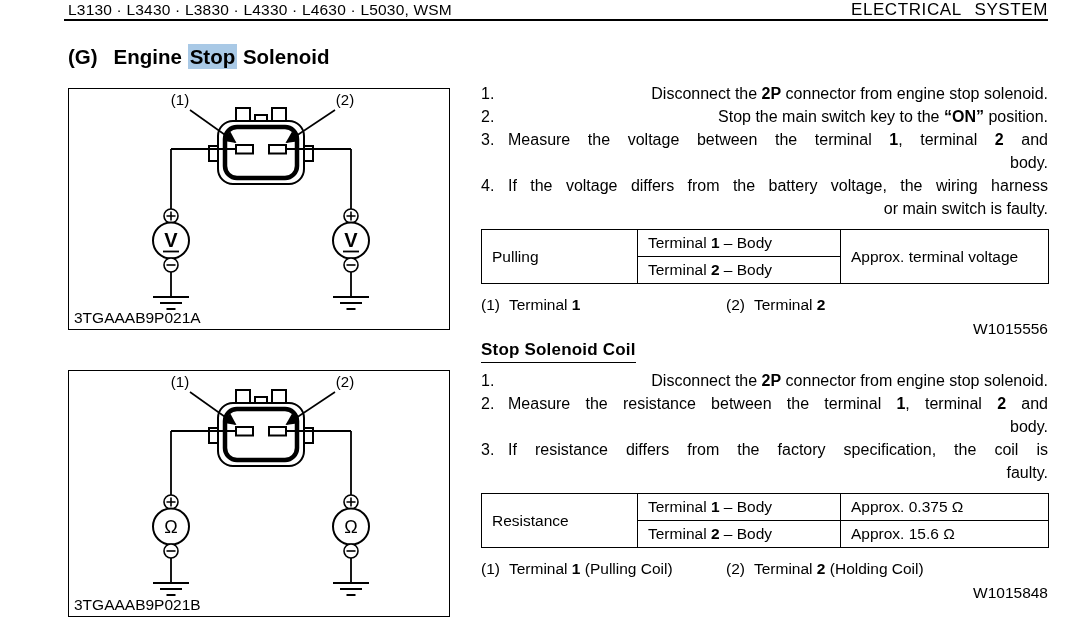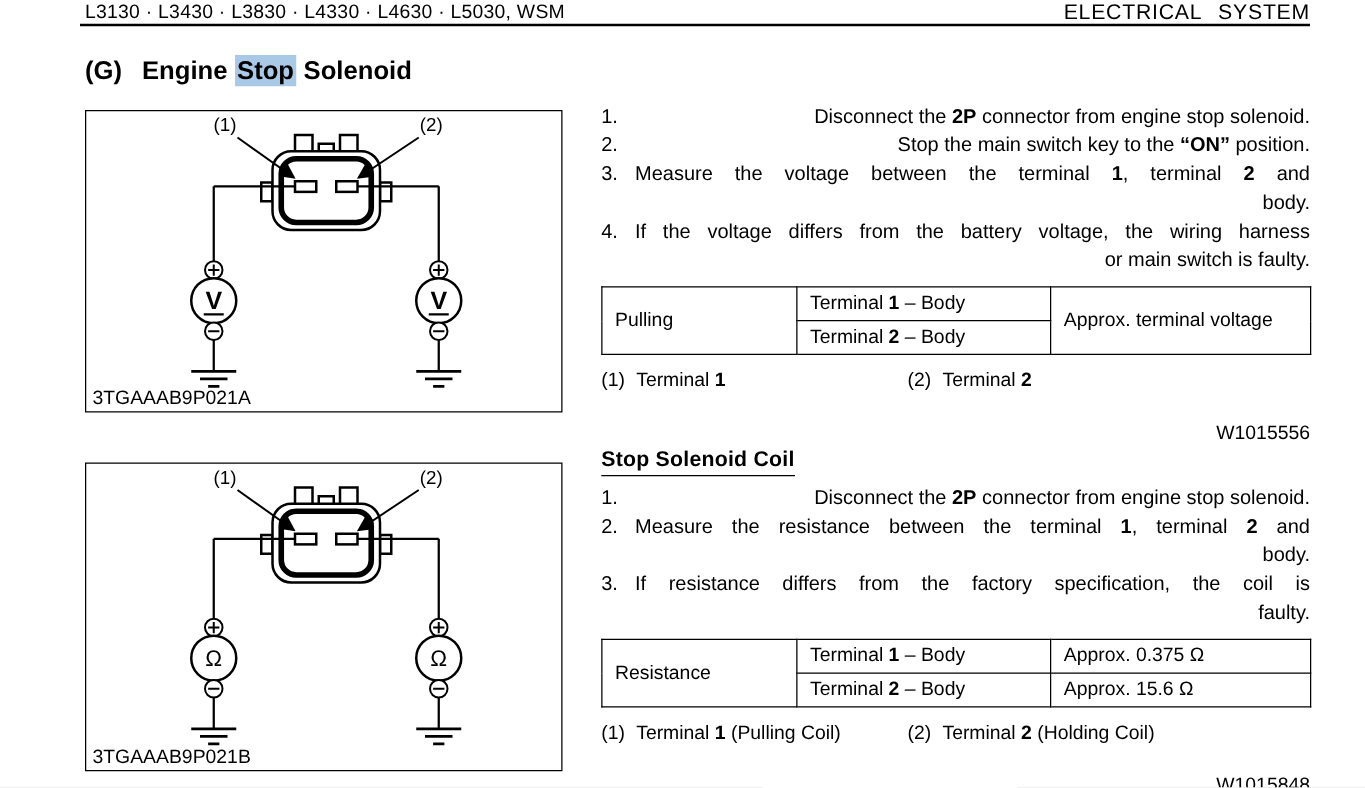--- a/index.html
+++ b/index.html
@@ -44,21 +44,21 @@
   table.spec { border-collapse:collapse; width:567px; table-layout:fixed; }
   table.spec td {
     border:1.5px solid #000; height:26px; vertical-align:middle;
     font-size:15.5px; padding:0 4px 0 10px;
   }
   
   .legend { display:flex; margin-top:12px; font-size:15.5px; }
   .leg-item { display:flex; }
   .leg-item.first { width:245px; flex:none; }
   .leg-num { margin-right:9px; }
-  .ref { text-align:right; font-size:15.5px; margin-top:24px; }
+  .ref { text-align:right; font-size:15.5px; margin-top:6px; }
   .sec-2 { margin-top:2px; }
   b { font-weight:bold; }
 </style>
 </head>
 <body>
 
 <div class="page">
 
   <div class="hdr-models">L3130 · L3430 · L3830 · L4330 · L4630 · L5030, WSM</div>
   <div class="hdr-section">ELECTRICAL SYSTEM</div>

